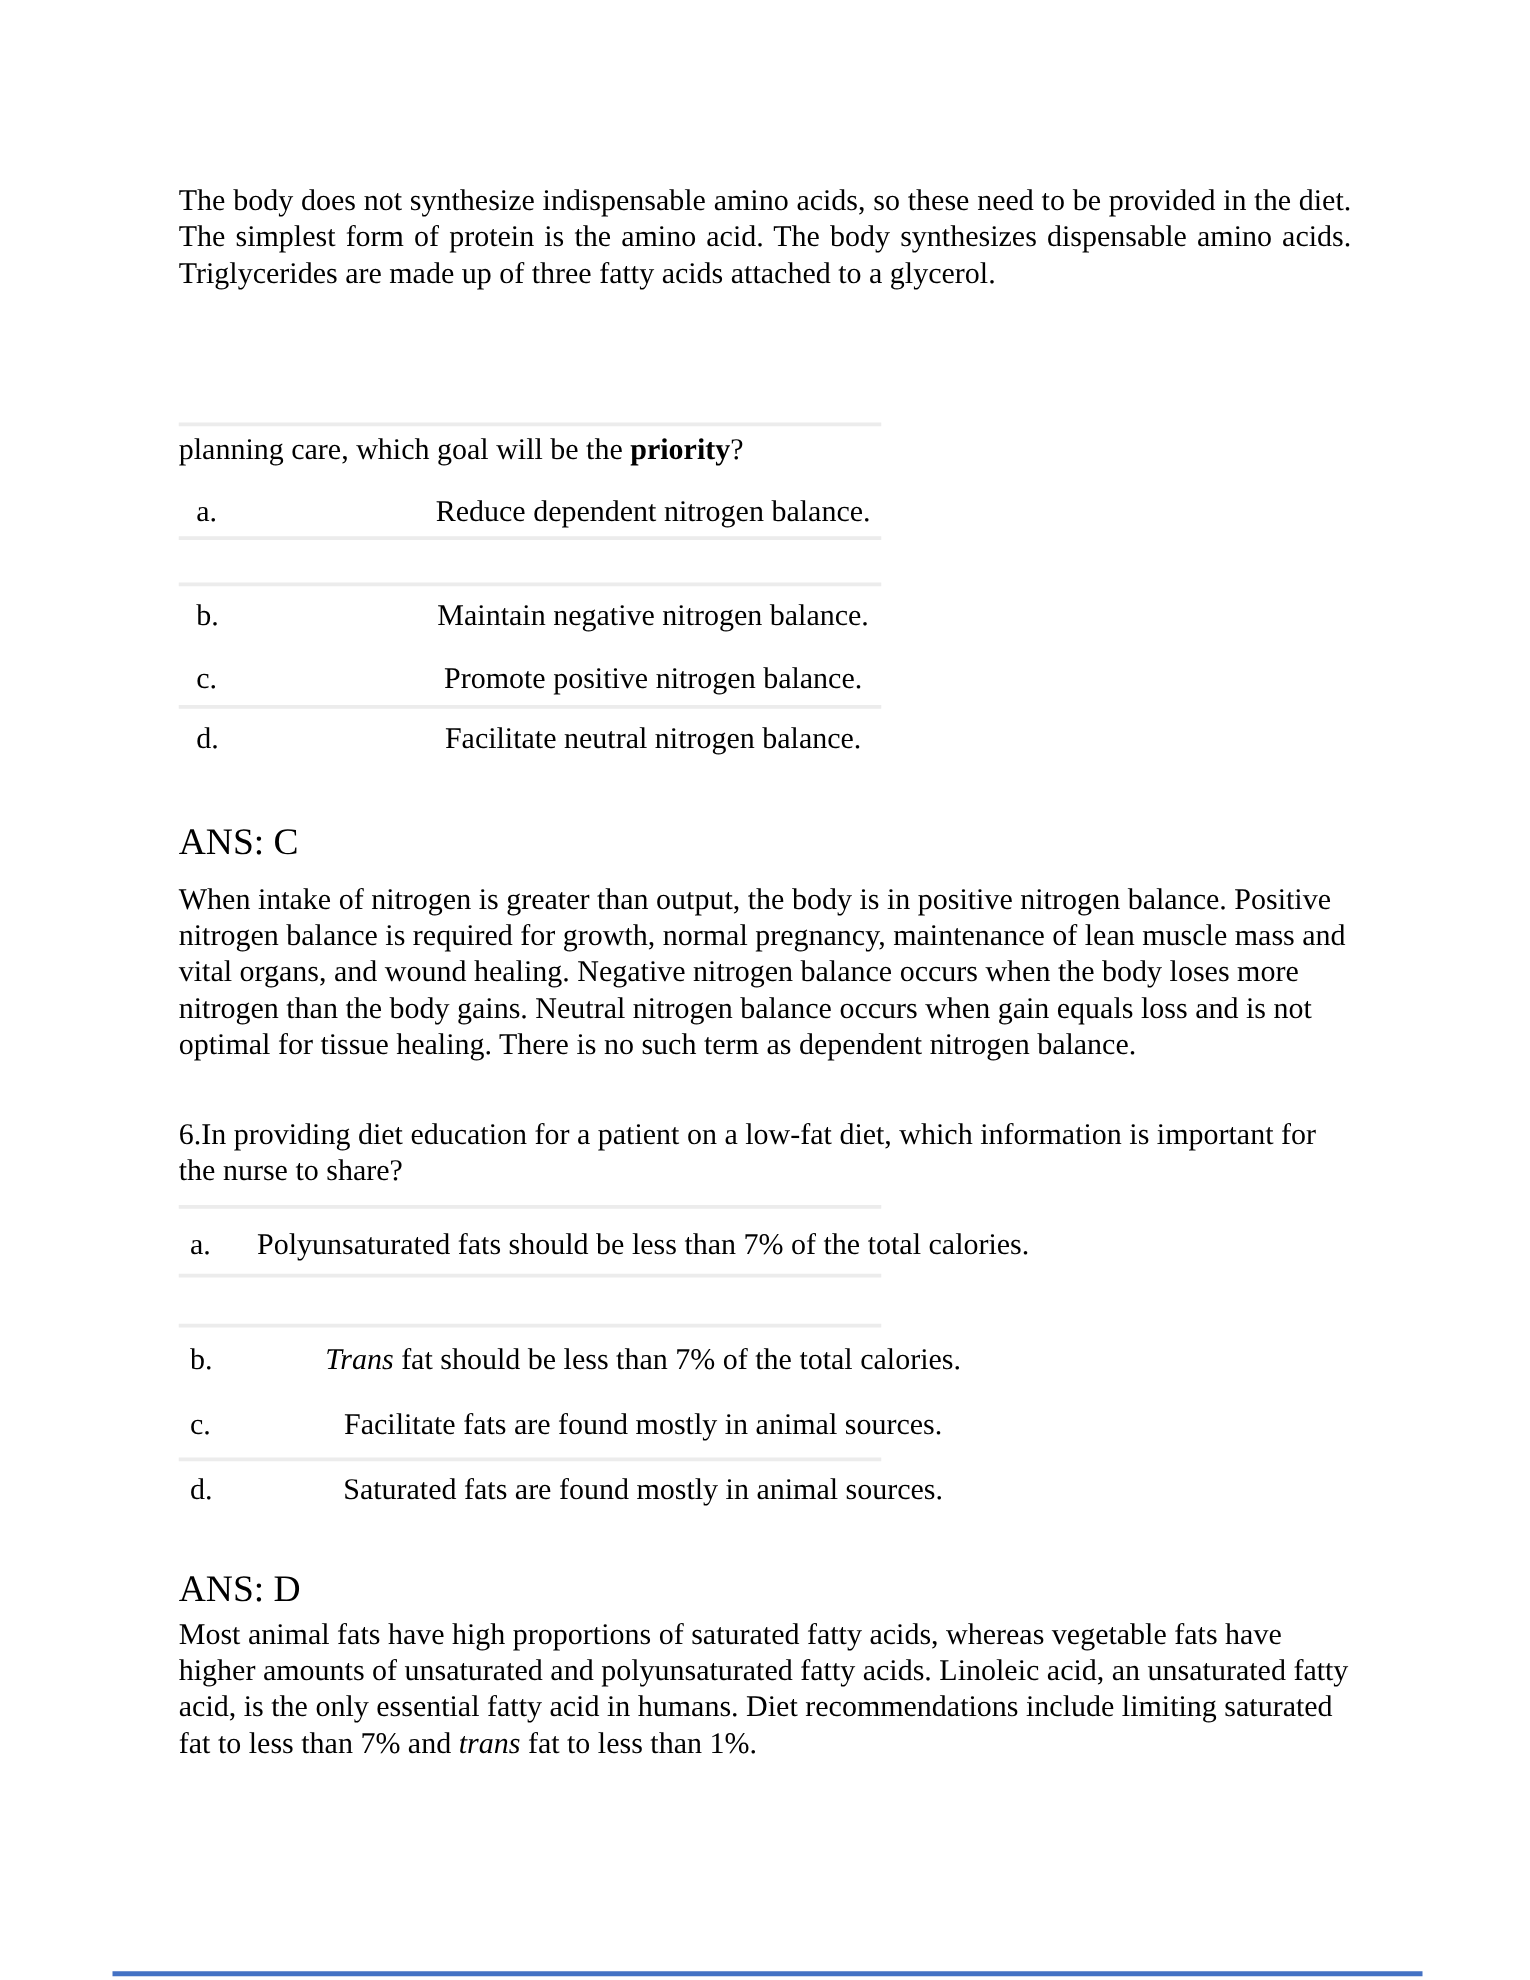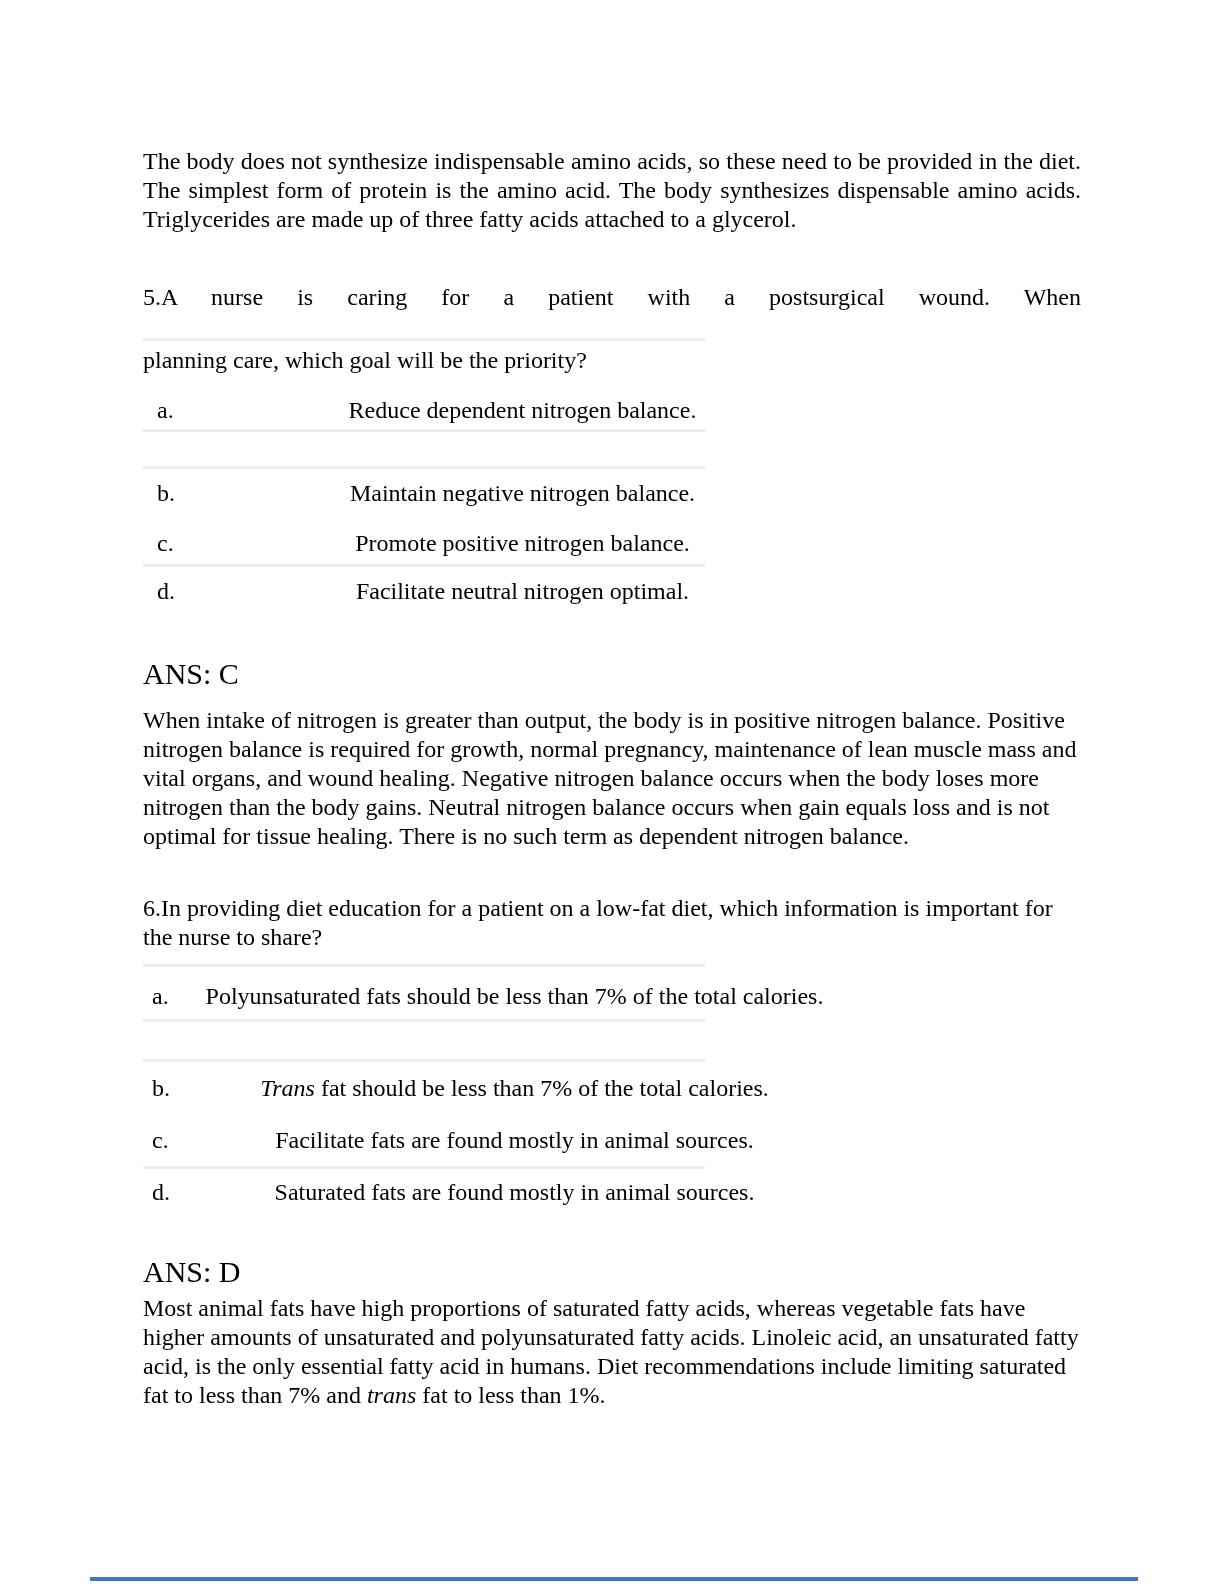--- a/index.html
+++ b/index.html
@@ -35,30 +35,29 @@
   .opt.q6opt .letter { padding-left:9px;  width:43px; }
   .opt .opt-text { flex:1 1 auto;text-align:center; }
 
   .ans { position:absolute; left:143px; font-size:30px; line-height:29px; }
 
   .accent-bar {
     position:absolute; left:90px; top:1577px; width:1048px; height:4px;
     background:#4472c4;
   }
   i { }
-  b { font-weight:normal; }
+  b { font-weight:bold; }
 </style>
 </head>
 <body>
 
 <div class="page">
 
   <div class="block justify" style="top:147px">The body does not synthesize indispensable amino acids, so these need to be provided in the diet. The simplest form of protein is the amino acid. The body synthesizes dispensable amino acids. Triglycerides are made up of three fatty acids attached to a glycerol.</div>
 
-  <div class="block justify-full" style="top:283px">5.A nurse is caring for a patient with a postsurgical wound. When</div>
 
   <div class="rule" style="top:338px"></div>
 
   <div class="block" style="top:346px"><span>planning care, which goal will be the </span><b>priority</b><span>?</span></div>
 
   <div class="opt q5opt" style="top:396px">
     <span class="letter">a.</span>
     <span class="opt-text">Reduce dependent nitrogen balance.</span>
   </div>
 
@@ -72,21 +71,21 @@
 
   <div class="opt q5opt" style="top:529px">
     <span class="letter">c.</span>
     <span class="opt-text">Promote positive nitrogen balance.</span>
   </div>
 
   <div class="rule" style="top:564px"></div>
 
   <div class="opt q5opt" style="top:577px">
     <span class="letter">d.</span>
-    <span class="opt-text">Facilitate neutral nitrogen optimal.</span>
+    <span class="opt-text">Facilitate neutral nitrogen balance.</span>
   </div>
 
   <div class="ans" style="top:659px">ANS: C</div>
 
   <div class="block" style="top:706px">When intake of nitrogen is greater than output, the body is in positive nitrogen balance. Positive nitrogen balance is required for growth, normal pregnancy, maintenance of lean muscle mass and vital organs, and wound healing. Negative nitrogen balance occurs when the body loses more nitrogen than the body gains. Neutral nitrogen balance occurs when gain equals loss and is not optimal for tissue healing. There is no such term as dependent nitrogen balance.</div>
 
   <div class="block" style="top:894px; width:920px">6.In providing diet education for a patient on a low-fat diet, which information is important for the nurse to share?</div>
 
   <div class="rule" style="top:964px"></div>
 

